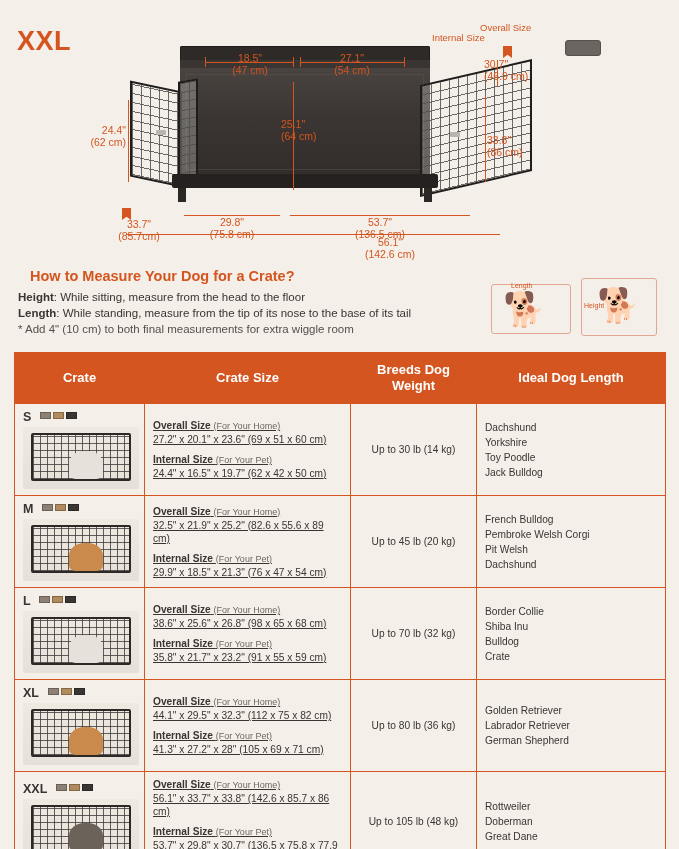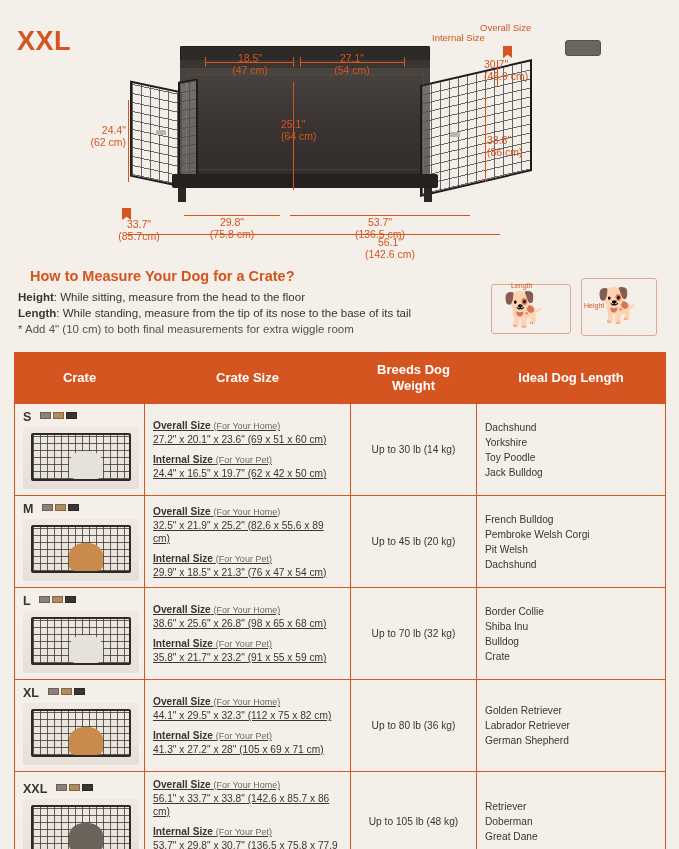--- a/index.html
+++ b/index.html
@@ -443,21 +443,21 @@
           <div class="sizeline">56.1" x 33.7" x 33.8" (142.6 x 85.7 x 86 cm)</div>
           <div class="gap"></div>
           <div class="sizeline">
             <span class="lbl">Internal Size</span>
             <span class="sub">(For Your Pet)</span>
           </div>
           <div class="sizeline">53.7" x 29.8" x 30.7" (136.5 x 75.8 x 77.9 cm)</div>
         </td>
         <td class="c-weight">Up to 105 lb (48 kg)</td>
         <td class="c-breed breeds">
-          <div>Retriever</div>
+          <div>Rottweiler</div>
           <div>Doberman</div>
           <div>Great Dane</div>
         </td>
       </tr>
     </tbody>
   </table>
 
 </div>
 
 </body></html>

